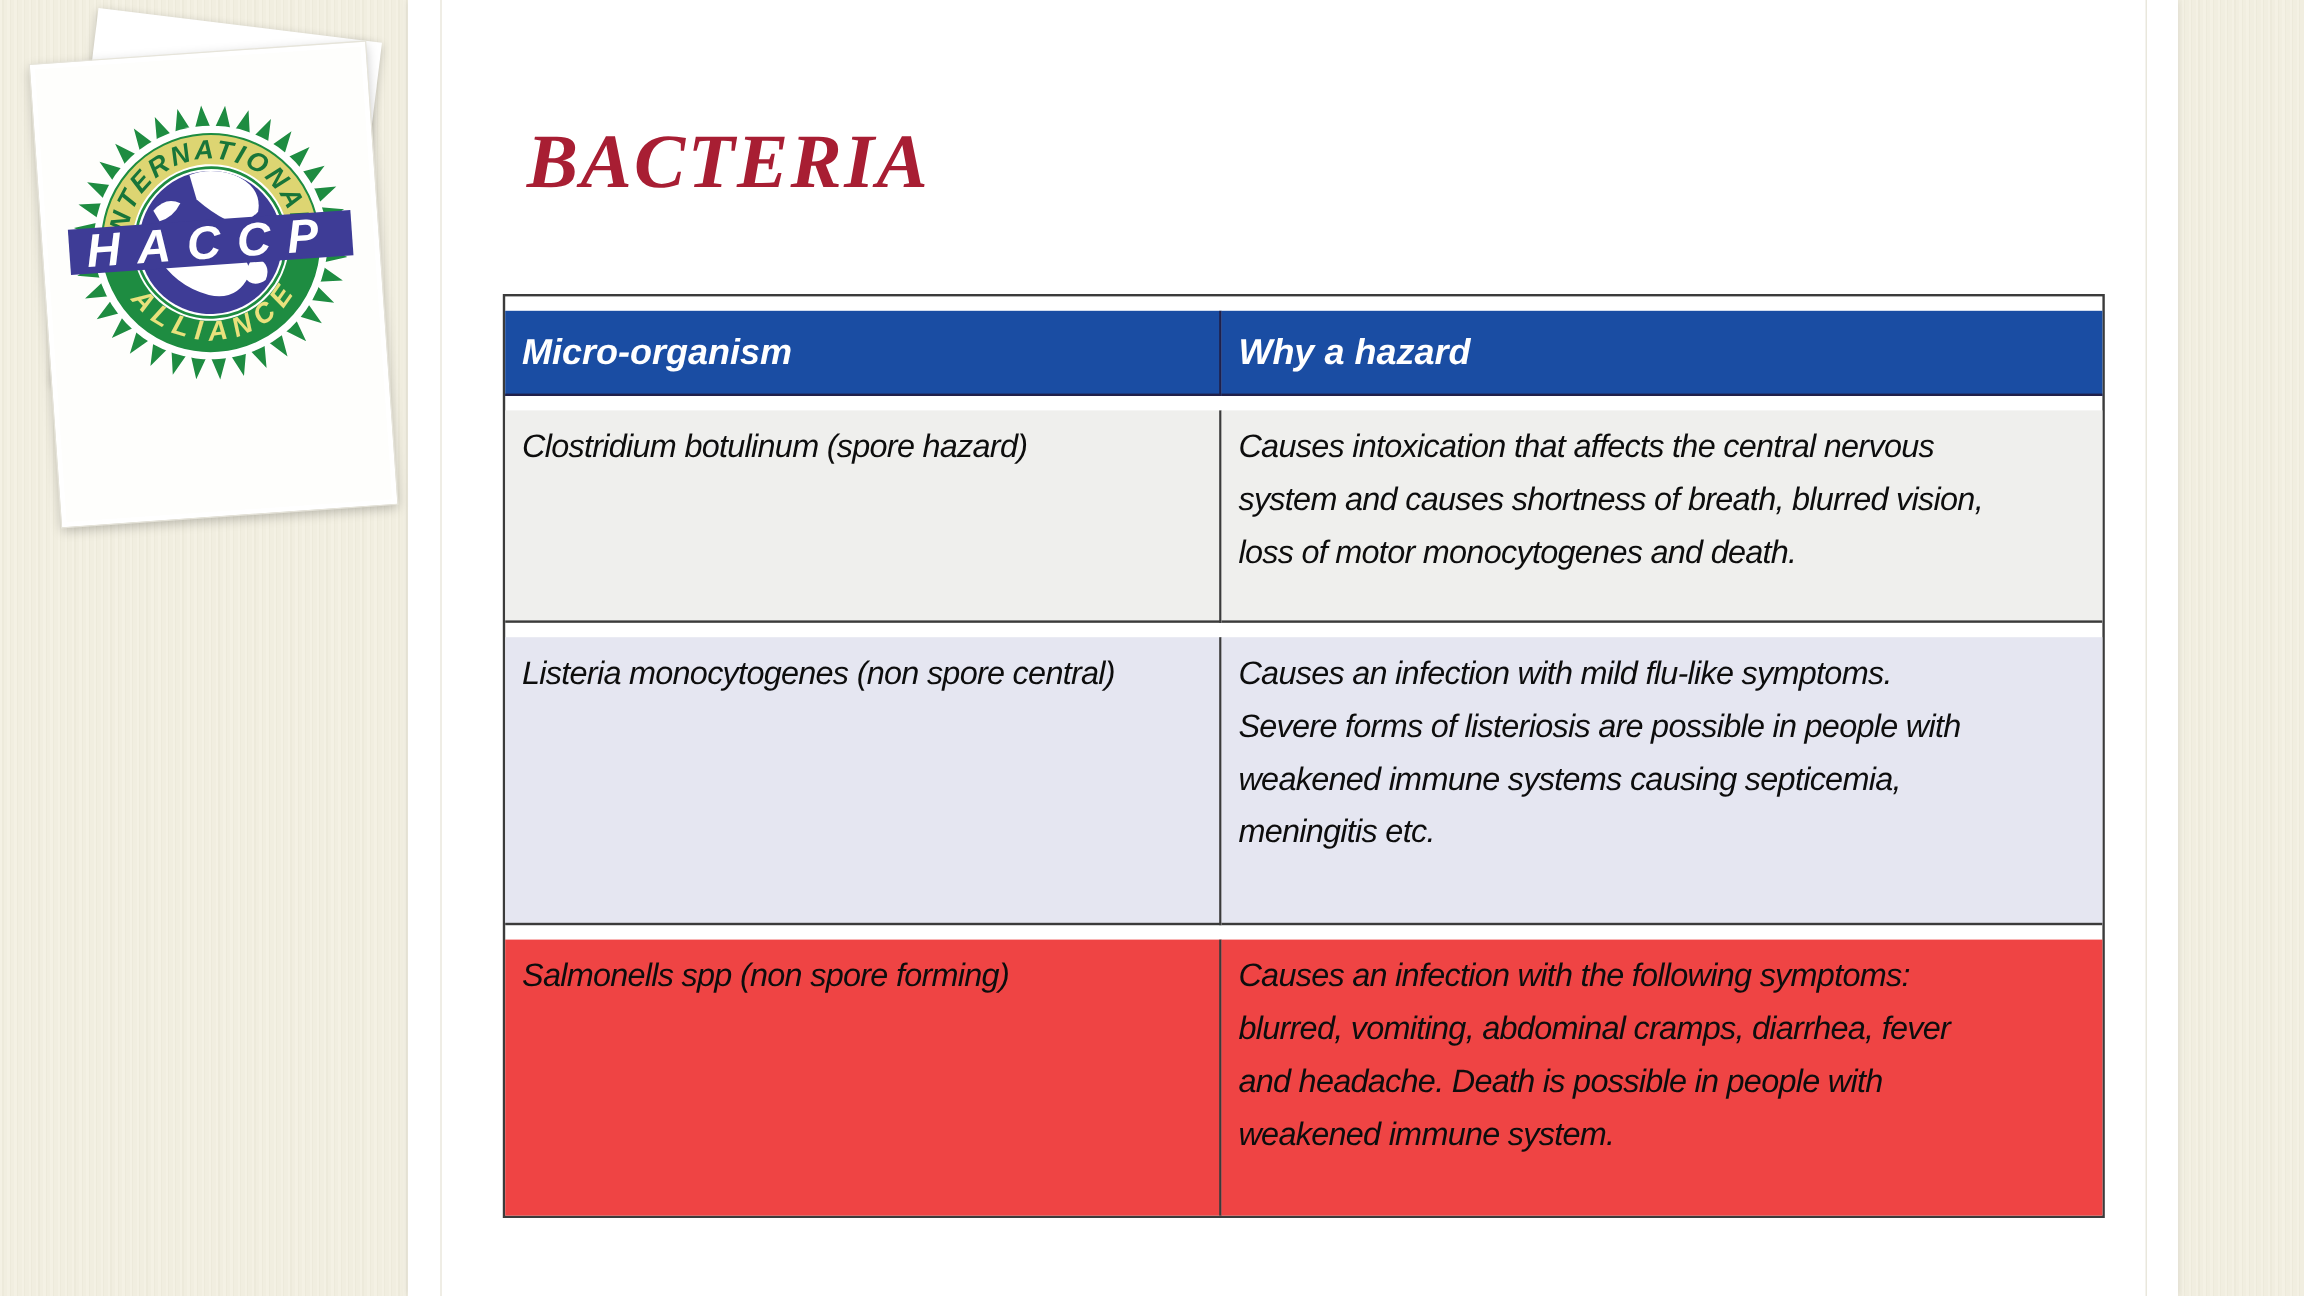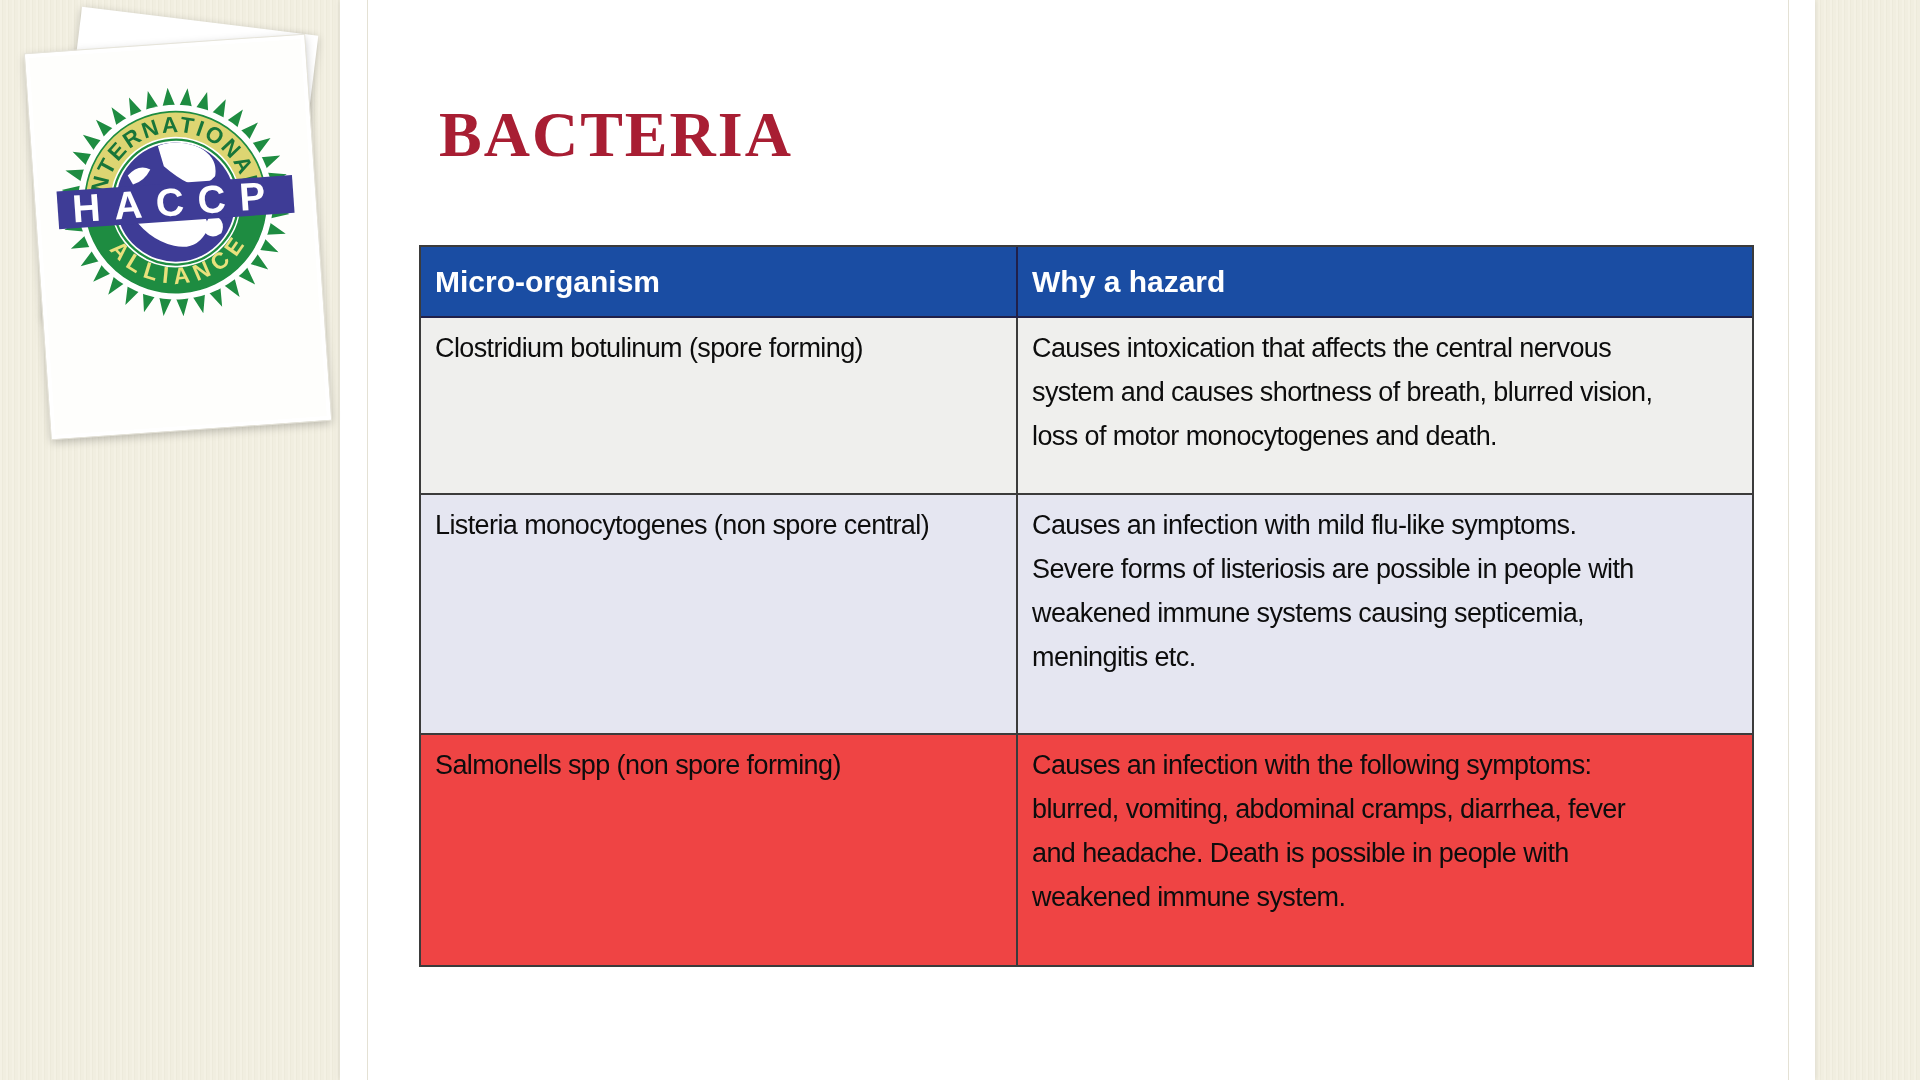--- a/index.html
+++ b/index.html
@@ -3,21 +3,21 @@
 <meta charset="utf-8">
 <style>
   html,body{margin:0;padding:0;}
   body{
     width:1920px;height:1080px;overflow:hidden;
     font-family:"Liberation Sans",sans-serif;
     background-color:#f2efe1;
     background-image:repeating-linear-gradient(90deg,
       #f4f1e4 0px,#f4f1e4 2px,#edeadb 2px,#edeadb 3px,#f1eee0 3px,#f1eee0 6px);
   }
-  .stage{position:relative;width:1920px;height:1080px;}
+  .stage{position:relative;width:1920px;height:1080px;font-style:italic;}
 
   
   .slide-panel{
     position:absolute;left:340px;top:0;width:1475px;height:1080px;
     background:#ffffff;box-shadow:0 0 6px rgba(0,0,0,0.10);
   }
   .slide-inner{
     position:absolute;left:27px;right:26px;top:0;bottom:0;background:#ffffff;
     border-left:1px solid #e4e1d4;border-right:1px solid #e4e1d4;
   }
@@ -27,21 +27,21 @@
     font-size:64px;font-weight:600;letter-spacing:2px;
     color:#a81e33;line-height:1.1;
   }
 
   
   .btable{
     position:absolute;left:51px;top:245px;width:1335px;
     border:2px solid #3b3b3b;background:#fff;box-sizing:border-box;
     font-size:27px;letter-spacing:-0.6px;line-height:44px;color:#0d0d0d;
   }
-  .brow{display:grid;grid-template-columns:597px 1fr;}
+  .brow{display:grid;grid-template-columns:597px 1fr;margin-top:12px;}
   .bcell{
     box-sizing:border-box;padding:8px 14px;
     border-right:2px solid #3b3b3b;border-bottom:2px solid #3b3b3b;
     white-space:pre-line;
   }
   .bcell:last-child{border-right:none;}
   .brow:last-child .bcell{border-bottom:none;}
   .brow-head .bcell{
     background:#1a4da3;color:#ffffff;font-weight:bold;font-size:30px;
     letter-spacing:0;height:71px;display:flex;align-items:center;
@@ -76,21 +76,21 @@
     <div class="slide-inner">
 
       <h1 class="slide-title">BACTERIA</h1>
 
       <div class="btable">
         <div class="brow brow-head">
           <div class="bcell">Micro-organism</div>
           <div class="bcell">Why a hazard</div>
         </div>
         <div class="brow brow-1">
-          <div class="bcell">Clostridium botulinum (spore forming)</div>
+          <div class="bcell">Clostridium botulinum (spore hazard)</div>
           <div class="bcell">Causes intoxication that affects the central nervous
 system and causes shortness of breath, blurred vision,
 loss of motor monocytogenes and death.</div>
         </div>
         <div class="brow brow-2">
           <div class="bcell">Listeria monocytogenes (non spore central)</div>
           <div class="bcell">Causes an infection with mild flu-like symptoms.
 Severe forms of listeriosis are possible in people with
 weakened immune systems causing septicemia,
 meningitis etc.</div>

